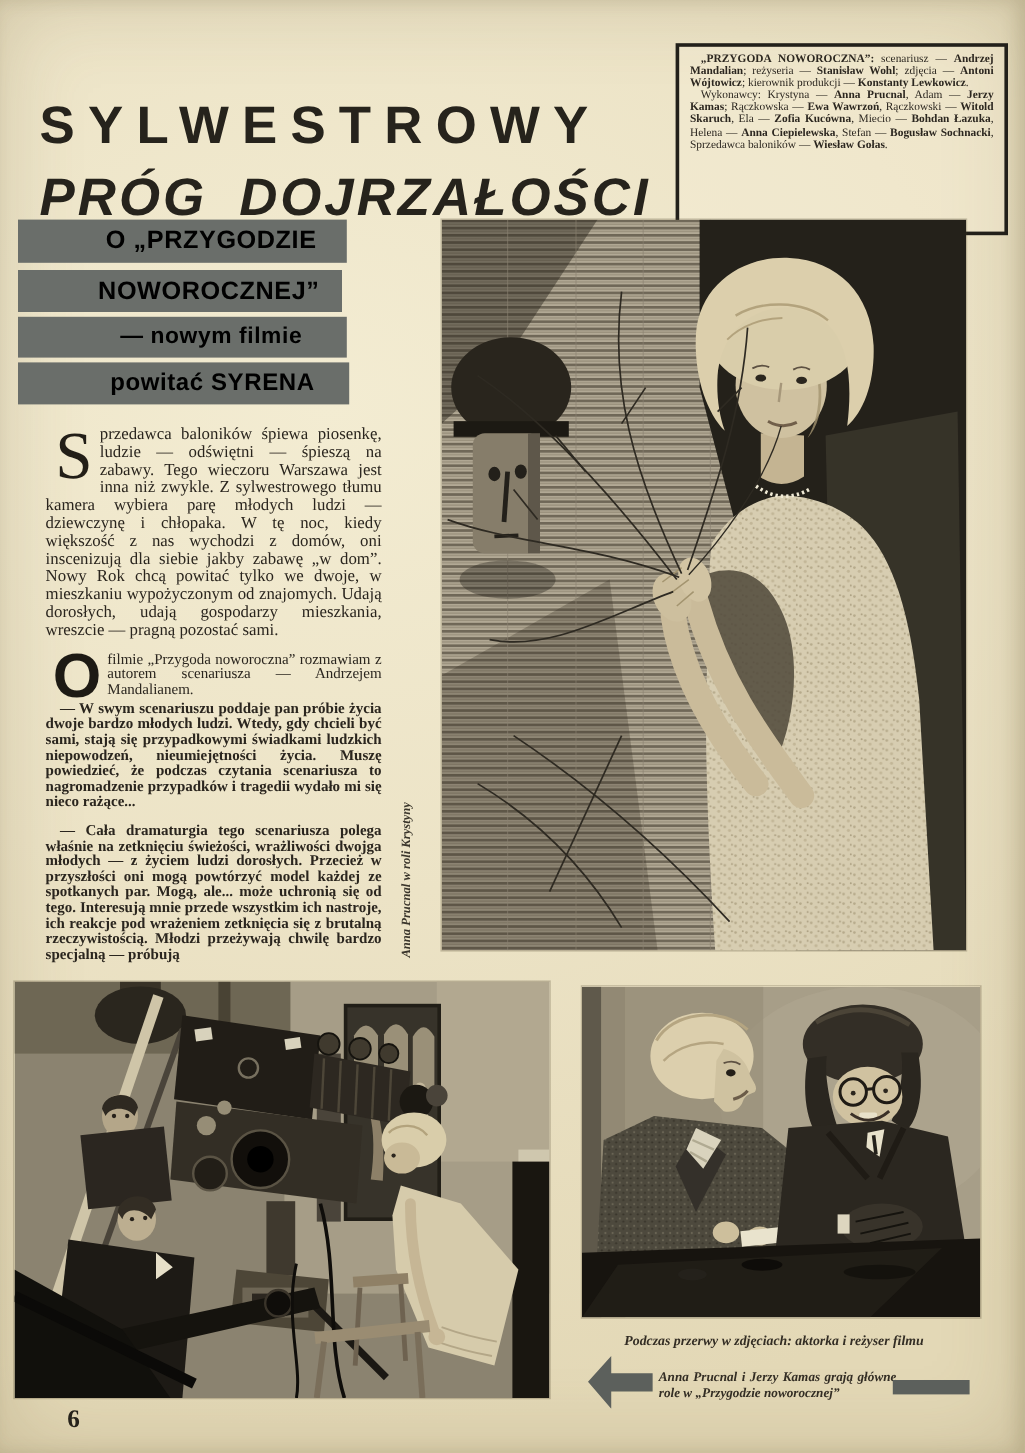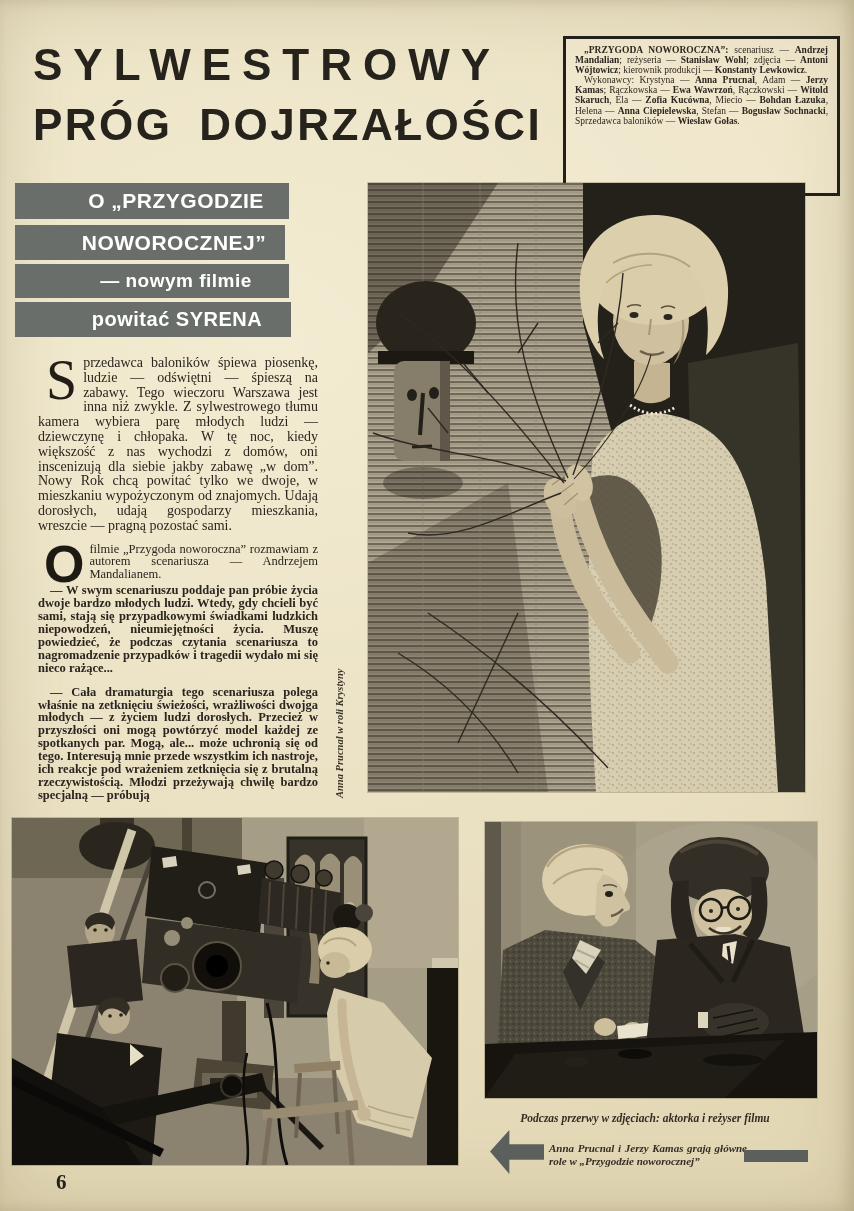--- a/index.html
+++ b/index.html
@@ -3,29 +3,29 @@
 <meta charset="utf-8">
 <style>
   html,body{margin:0;padding:0;background:#cfc6a8;}
   .page{
     position:relative;width:854px;height:1211px;overflow:hidden;
     background:radial-gradient(1100px 850px at 32% 28%, #f3ecd2 0%, #ece3c6 48%, #e3d8b6 100%);
     box-shadow:inset 0 0 70px rgba(110,92,52,.22), inset -6px 0 14px rgba(90,75,40,.18);
     font-family:"Liberation Serif", serif;color:#2a251e;
   }
   
-  .hl{position:absolute;left:33px;font-family:"Liberation Sans",sans-serif;font-weight:bold;color:#26231c;white-space:nowrap;}
+  .hl{position:absolute;left:33px;font-family:"Liberation Sans",sans-serif;font-weight:bold;color:#26231c;white-space:nowrap;margin-top:40px;}
   .hl1{top:40px;font-size:44px;letter-spacing:11px;}
-  .hl2{top:100px;font-size:44px;letter-spacing:2.5px;word-spacing:12px;}
+  .hl2{top:100px;font-size:44px;letter-spacing:2.5px;word-spacing:12px;font-style:italic;}
   
   .credits{position:absolute;left:563px;top:36px;width:277px;height:160px;border:3px solid #22201a;
     box-sizing:border-box;padding:6px 9px 4px 9px;background:rgba(250,244,222,.25);}
   .credits p{margin:0;font-size:9.5px;line-height:10.1px;text-align:justify;text-indent:9px;color:#2c2720;}
   
-  .banner{position:absolute;left:15px;background:#6a6e6a;color:#ffffff;
+  .banner{position:absolute;left:15px;background:#6a6e6a;color:#000000;
     font-family:"Liberation Sans",sans-serif;font-weight:bold;text-align:center;
     padding-left:48px;box-sizing:border-box;letter-spacing:.5px;white-space:nowrap;}
   .banner.b1{top:183px;width:274px;height:36px;line-height:36px;font-size:21px;}
   .banner.b2{top:225px;width:270px;height:35px;line-height:35px;font-size:21px;}
   .banner.b3{top:264px;width:274px;height:34px;line-height:34px;font-size:19px;}
   .banner.b4{top:302px;width:276px;height:35px;line-height:35px;font-size:20px;}
   
   .article{position:absolute;left:38px;top:356px;width:280px;}
   .article p{margin:0;text-align:justify;}
   .p-lead{font-size:14px;line-height:14.8px;}

